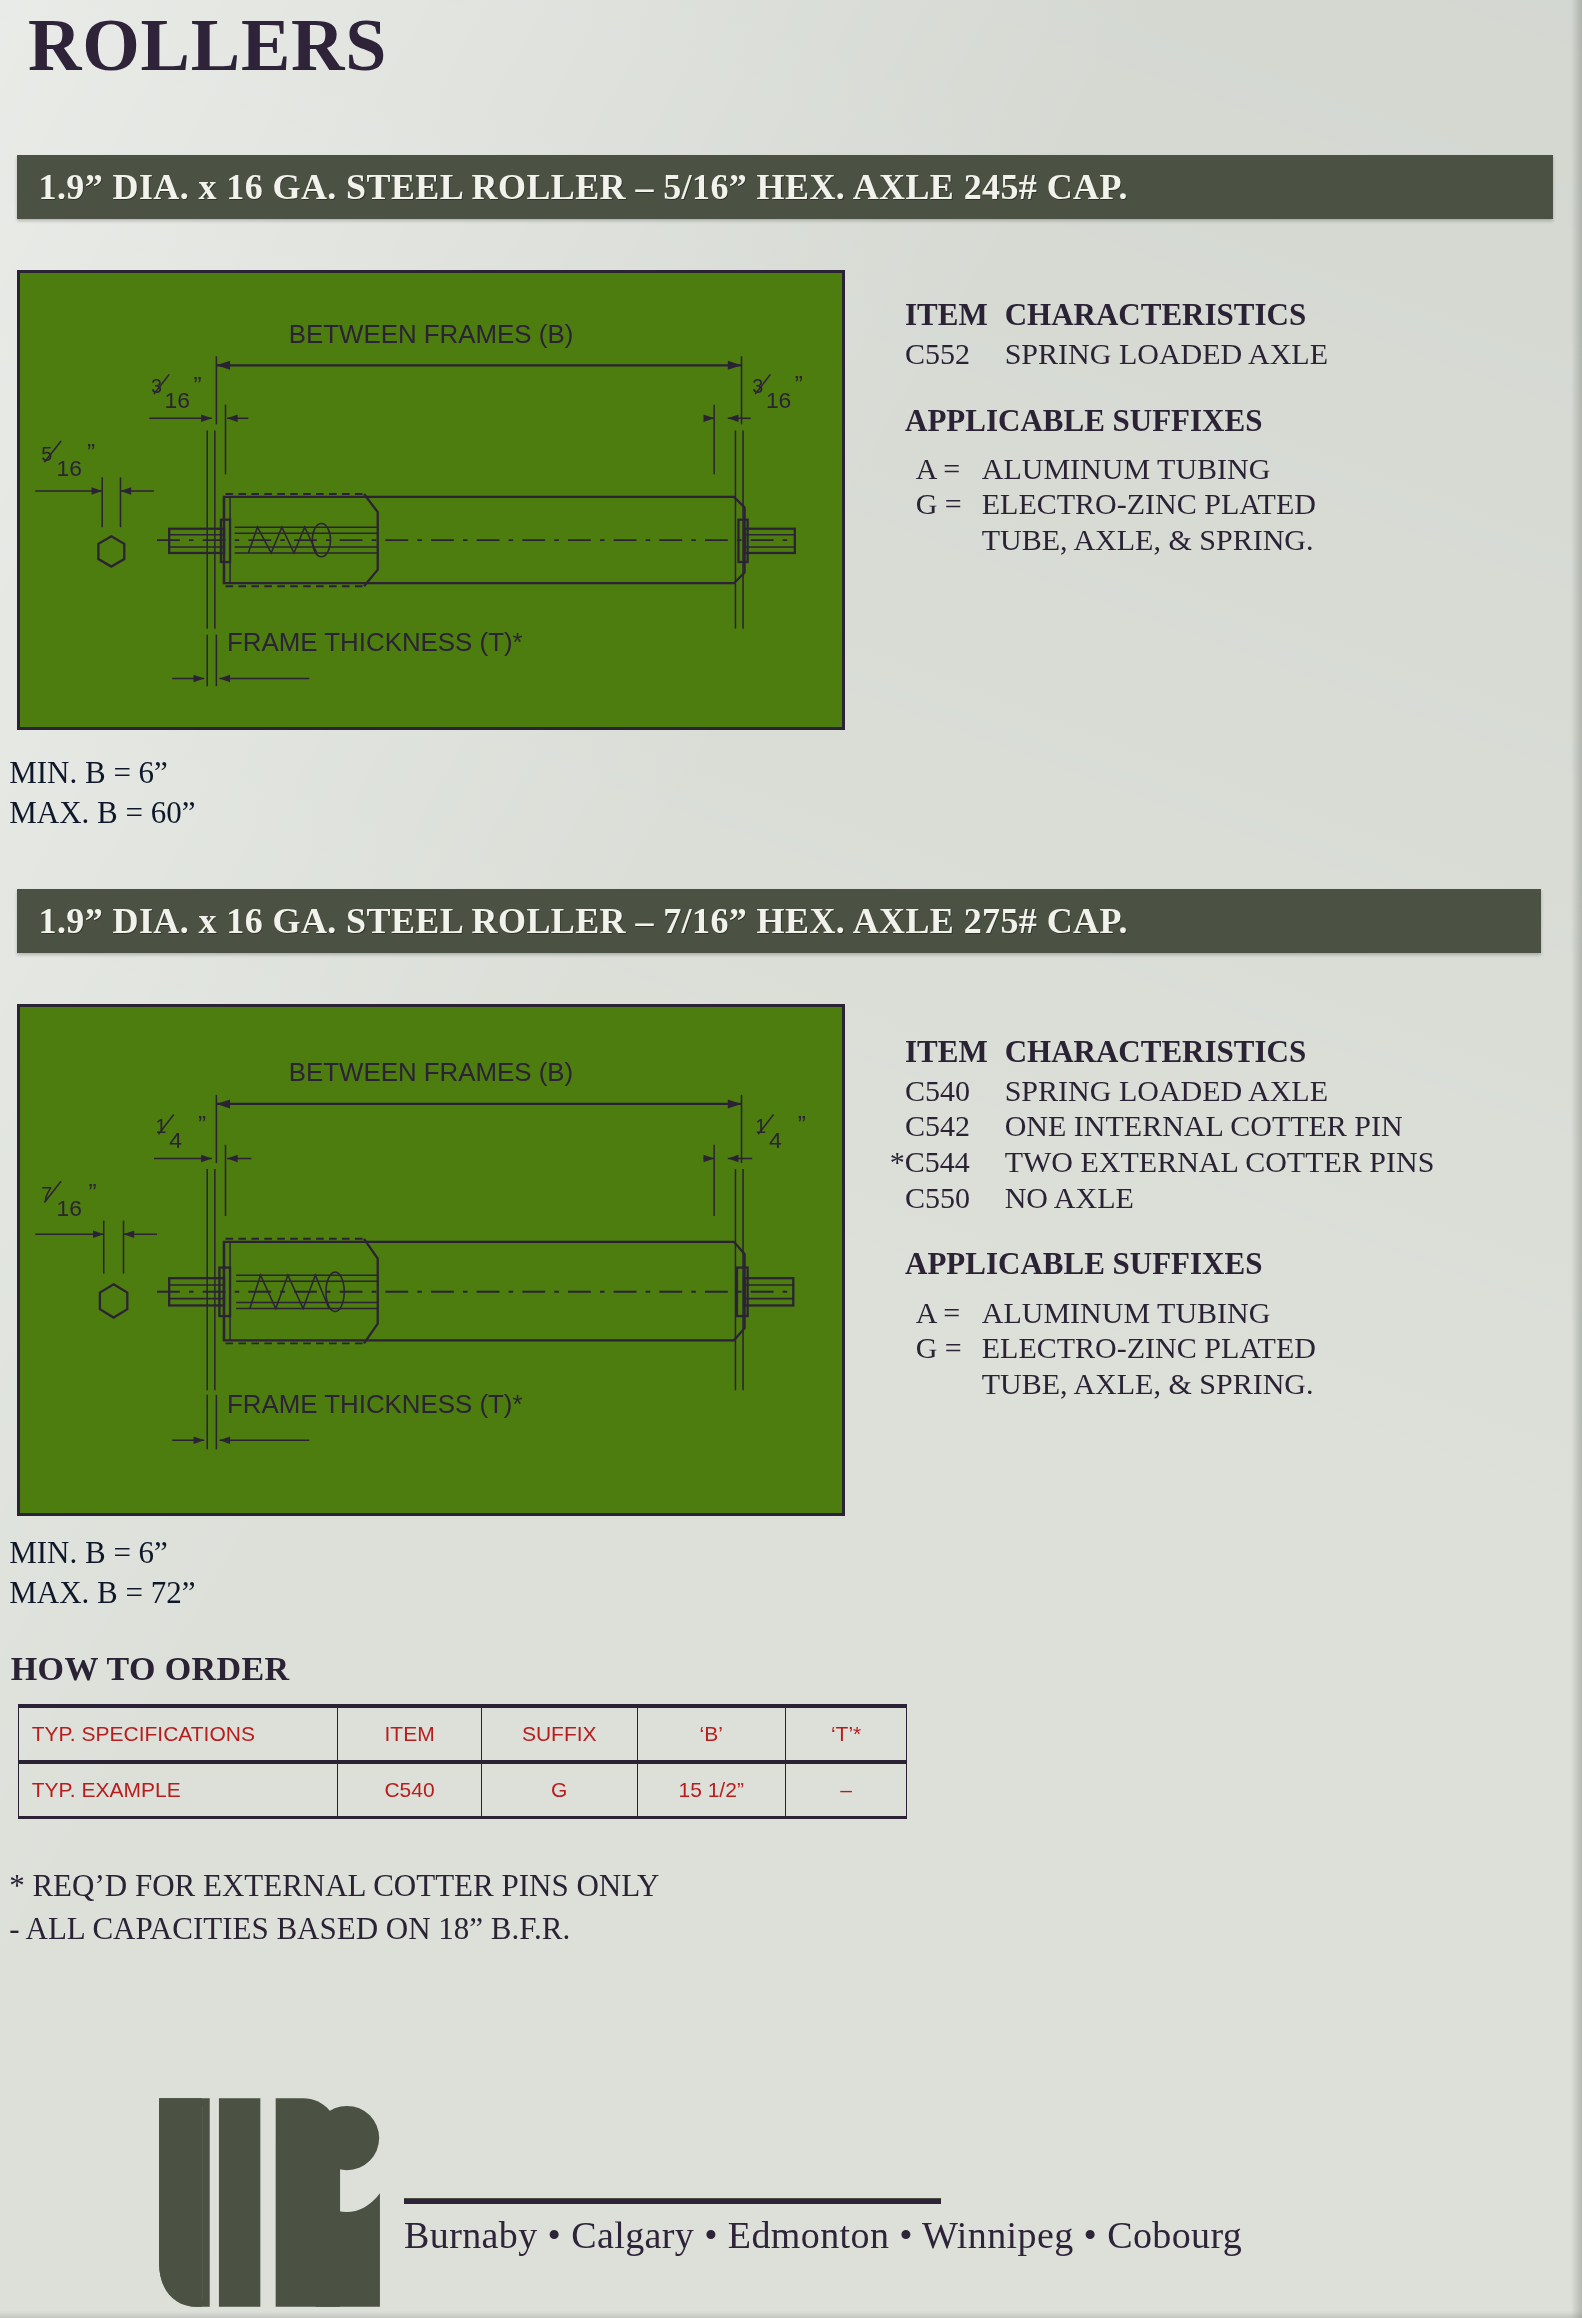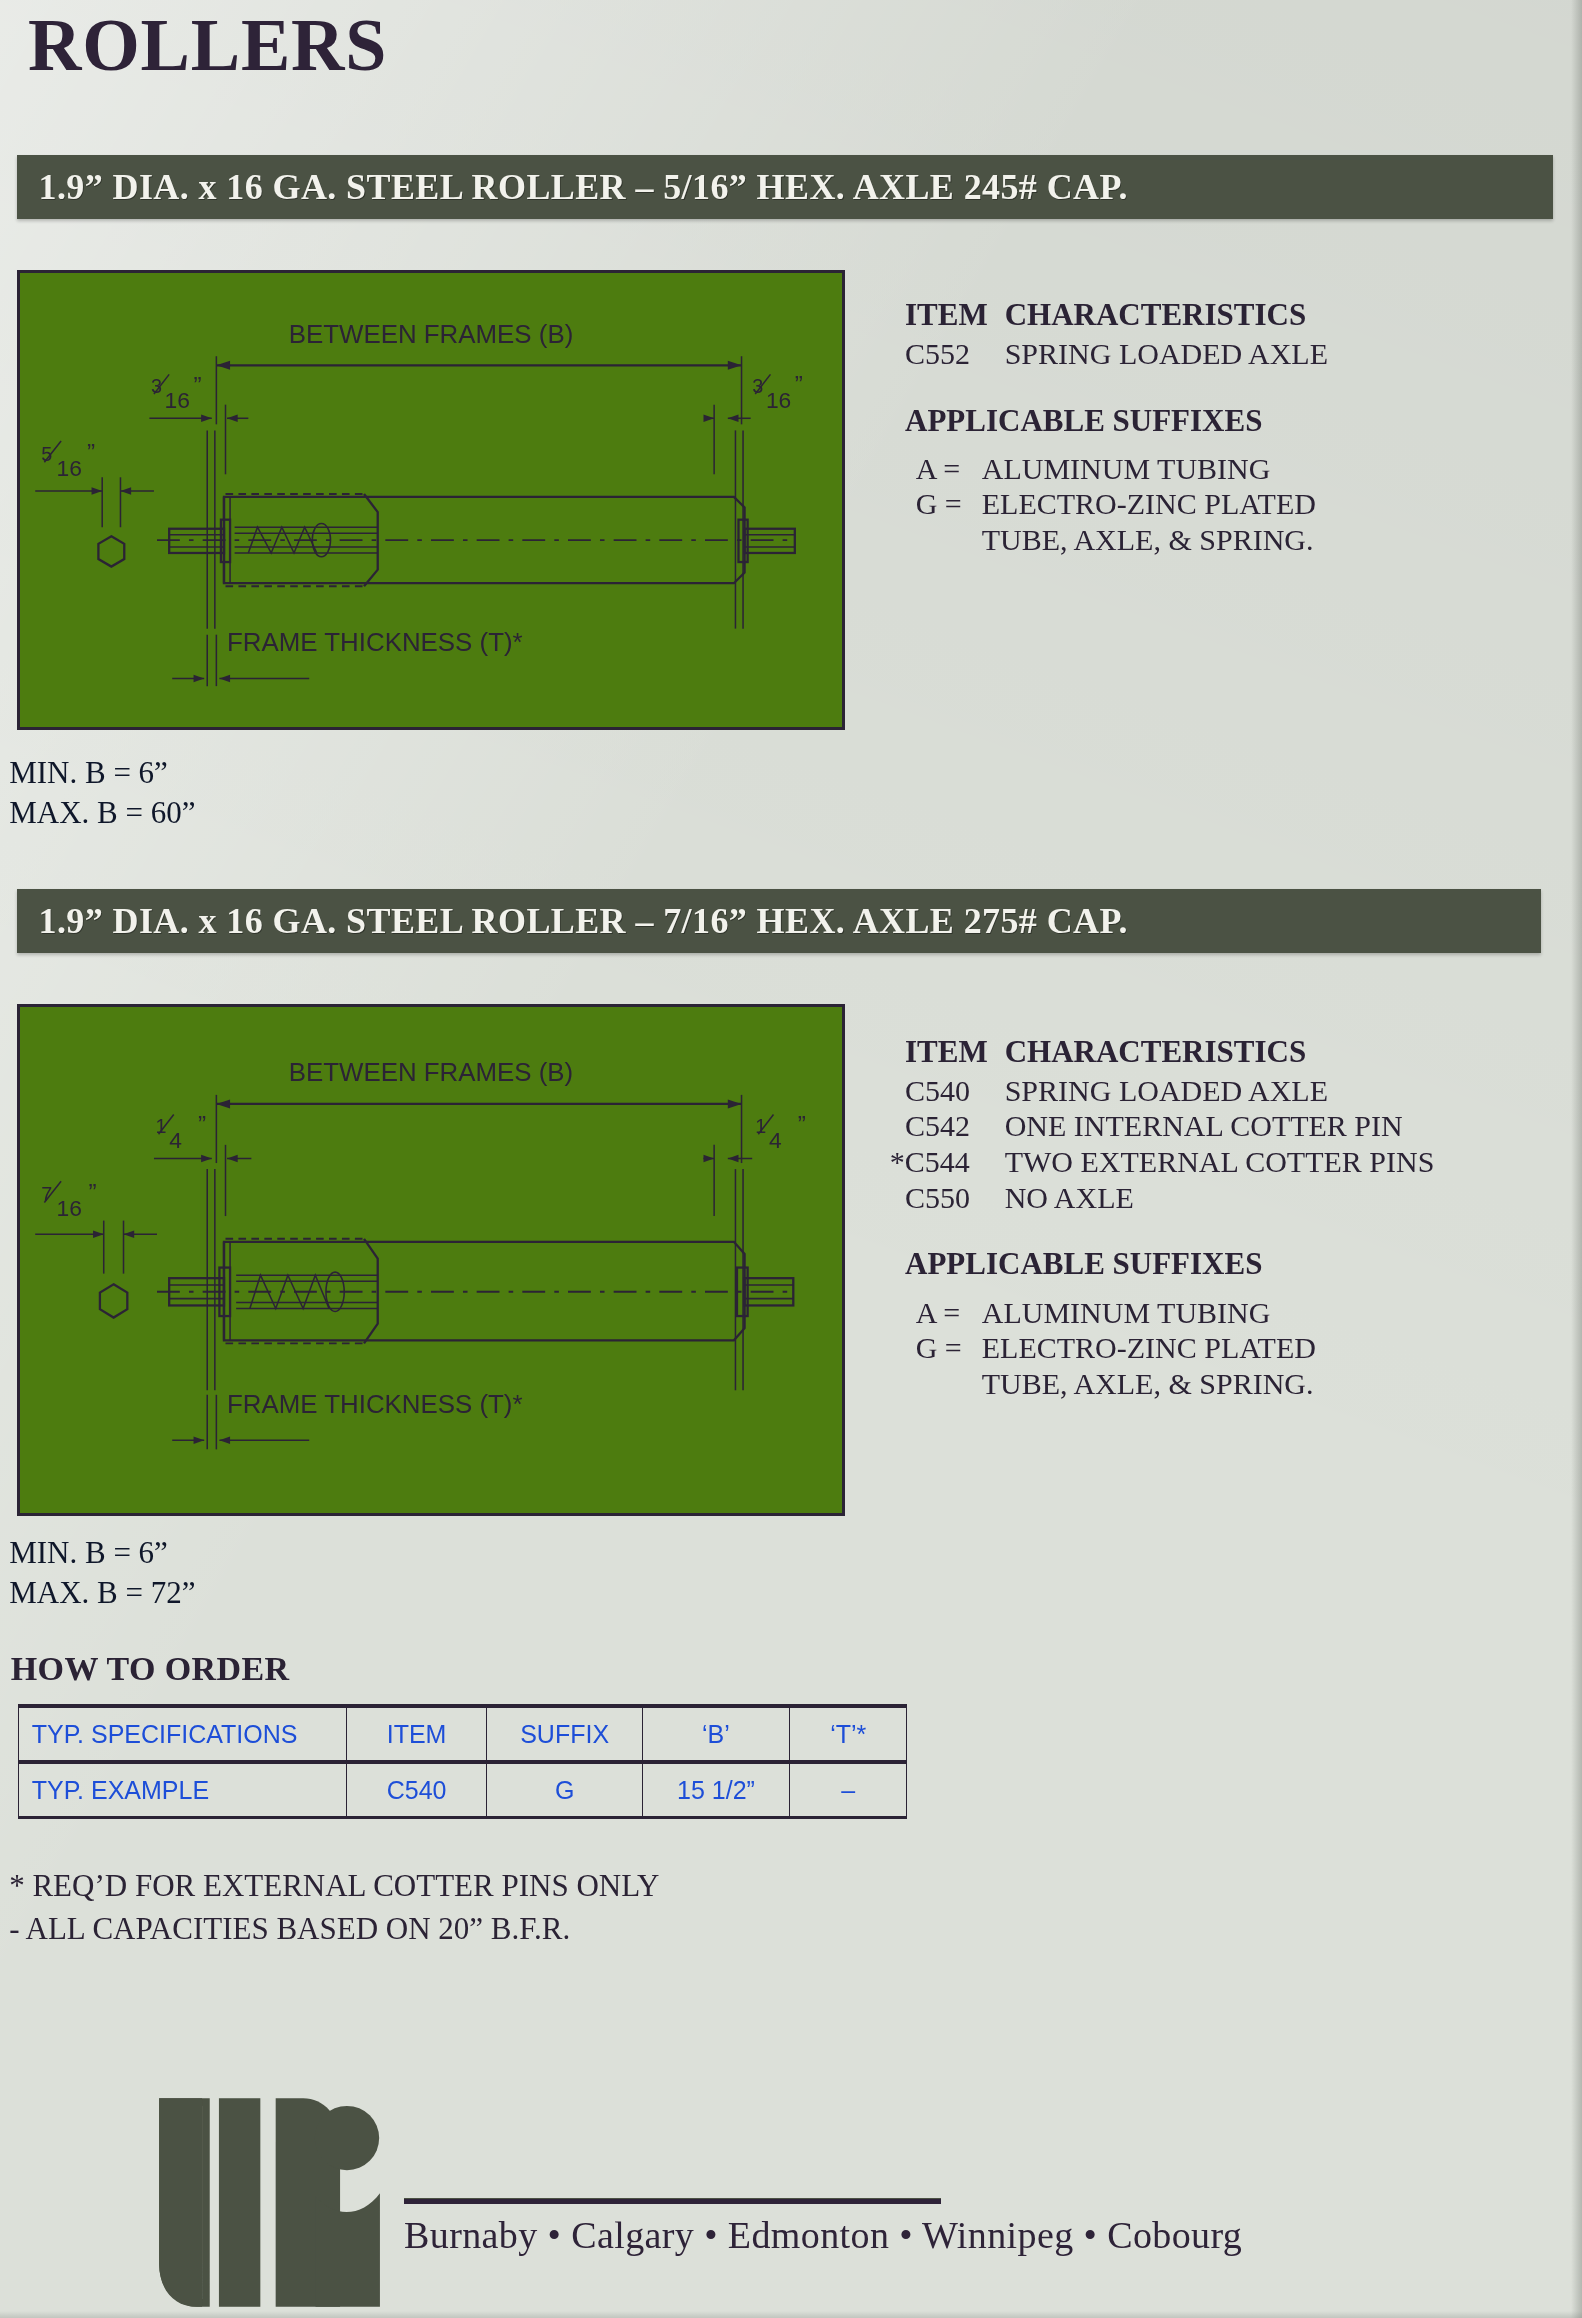--- a/index.html
+++ b/index.html
@@ -152,22 +152,22 @@
     position: absolute;
     left: 18.4px;
     top: 1704px;
     width: 889px;
     border-collapse: collapse;
     font-family: "Liberation Sans", sans-serif;
     background: transparent;
   }
   #order-table td {
     border: 1.5px solid #2b2335;
-    font-size: 25px;
-    color: #1d4ed8;
+    font-size: 21px;
+    color: #b91c1c;
     height: 46px;
     padding: 3.1px 12.3px;
     text-align: center;
     white-space: nowrap;
   }
   #order-table td.left-cell { text-align: left; }
   #order-table tr.header-row td {
     border-top: 4.6px solid #2b2335;
     border-bottom: 4.6px solid #2b2335;
   }
@@ -540,21 +540,21 @@
     <td class="c-item">C540</td>
     <td class="c-suffix">G</td>
     <td class="c-b">15 1/2”</td>
     <td class="c-t">–</td>
   </tr>
 </tbody>
   </table>
 
 <div id="footnotes">
   <div>* REQ’D FOR EXTERNAL COTTER PINS ONLY</div>
-  <div>-  ALL CAPACITIES BASED ON 20” B.F.R.</div>
+  <div>-  ALL CAPACITIES BASED ON 18” B.F.R.</div>
 </div>
 
 <div id="footer">
   <div id="logo-mark">
     <svg viewBox="0 0 300 272">
 
       <path d="M 18 0 L 74 0 L 74 272 L 58 272 C 30 272 8 250 8 216 L 8 0 Z
                M 18 10 L 18 216 C 18 244 36 262 58 262 L 64 262 L 64 10 Z" fill="#4b5244"></path>
       <path d="M 8 0 L 64 0 L 64 272 L 56 272 C 28 272 8 250 8 216 Z" fill="#4b5244"></path>
 

